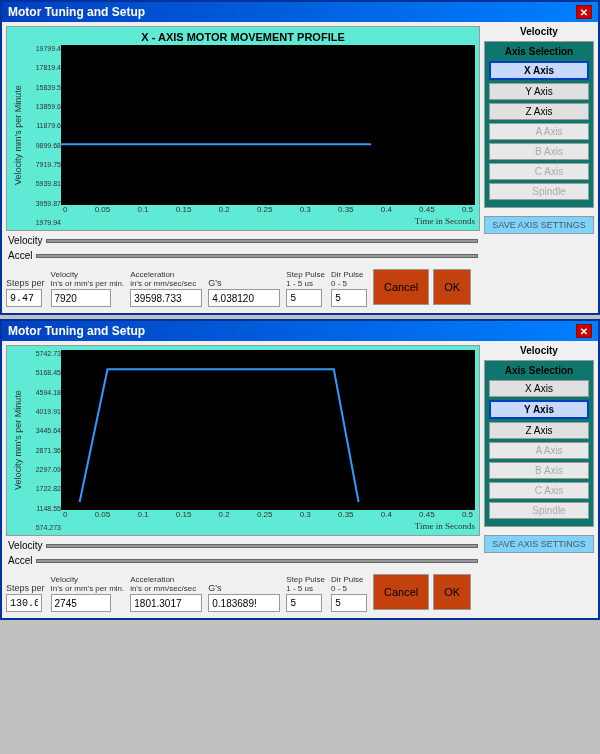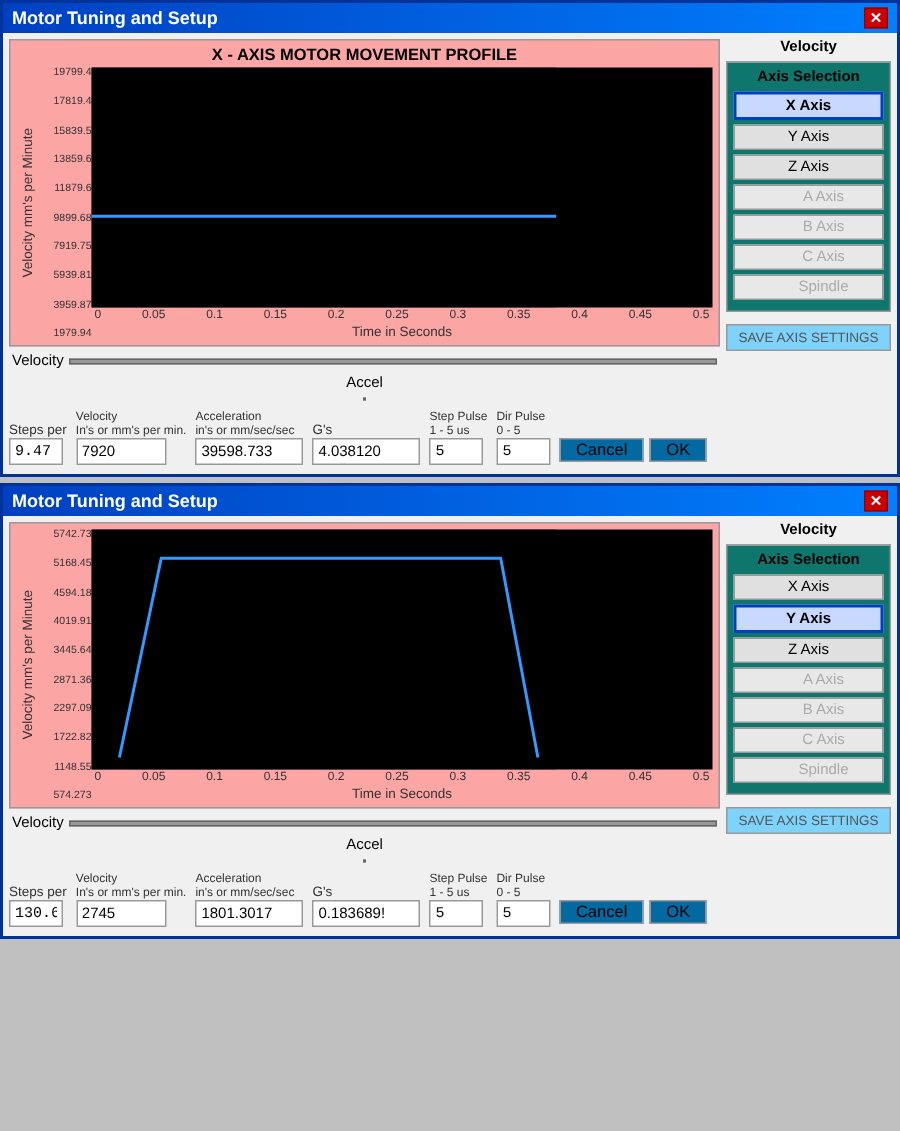--- a/index.html
+++ b/index.html
@@ -50,21 +50,21 @@
     }
 
     .left-panel {
       flex: 1;
       display: flex;
       flex-direction: column;
       gap: 4px;
     }
 
     .chart-container {
-      background: #fca5a5;
+      background: #5eead4;
       border: 1px solid #999;
       padding: 4px;
       position: relative;
     }
 
     .chart-title {
       text-align: center;
       font-size: 11px;
       font-weight: bold;
       margin-bottom: 2px;
@@ -86,24 +86,25 @@
       flex: 1;
       background: black;
       position: relative;
     }
 
     .chart-svg-wrapper svg {
       display: block;
     }
 
     .x-axis-label {
-      text-align: center;
+      text-align: right;
       font-size: 9px;
       margin-top: 2px;
       color: #333;
+      font-family: Liberation Serif, serif;
     }
 
     .x-tick-labels {
       display: flex;
       justify-content: space-between;
       font-size: 8px;
       color: #333;
       padding: 0 2px;
     }
 
@@ -135,21 +136,20 @@
       background: #999;
       border: 1px solid #666;
       position: relative;
     }
 
     .accel-row {
       display: flex;
       align-items: center;
       gap: 4px;
       padding: 0 2px;
-      flex-direction: column;
     }
 
     .accel-label {
       font-size: 10px;
     }
 
     .accel-slider {
       flex: 1;
       height: 4px;
       background: #999;
@@ -191,24 +191,24 @@
       font-family: Liberation Mono, monospace;
     }
 
     .input-group input.medium {
       width: 72px;
     }
 
     .btn {
       padding: 2px 10px;
       border: 1px solid #999;
-      background: #0369a1;
+      background: #c2410c;
       font-size: 11px;
       cursor: pointer;
-      height: 16px;
+      height: 36px;
       display: flex;
       align-items: center;
     }
 
     .right-panel {
       width: 110px;
       display: flex;
       flex-direction: column;
       gap: 4px;
     }

